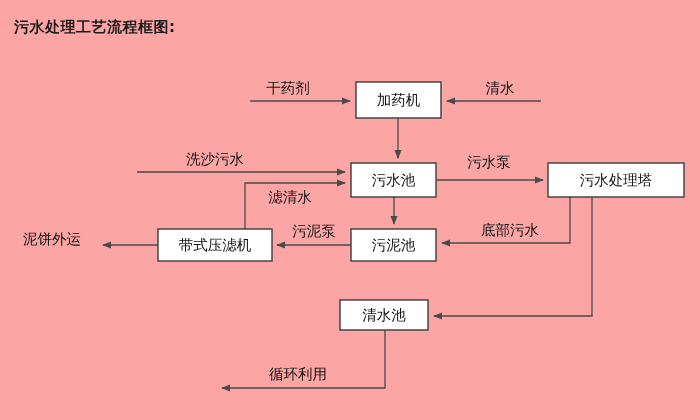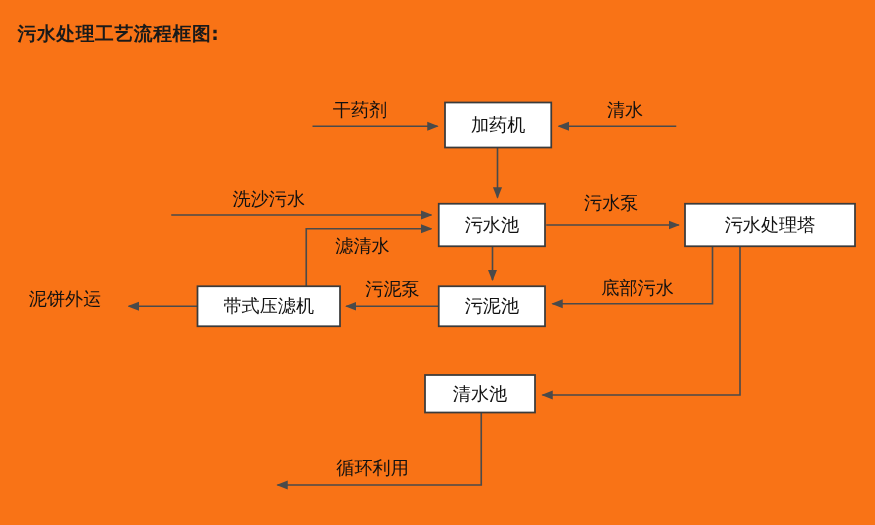--- a/index.html
+++ b/index.html
@@ -4,21 +4,21 @@
 <style>
   html, body {
     margin: 0;
     padding: 0;
     background: #ffffff;
   }
   #page {
     position: relative;
     width: 700px;
     height: 420px;
-    background: #f97316;
+    background: #fca5a5;
     font-family: "DejaVu Sans", "Liberation Sans", sans-serif;
     overflow: hidden;
   }
   #title {
     position: absolute;
     left: 14px;
     top: 18px;
     font-size: 15px;
     font-weight: bold;
     color: #1a1a1a;

